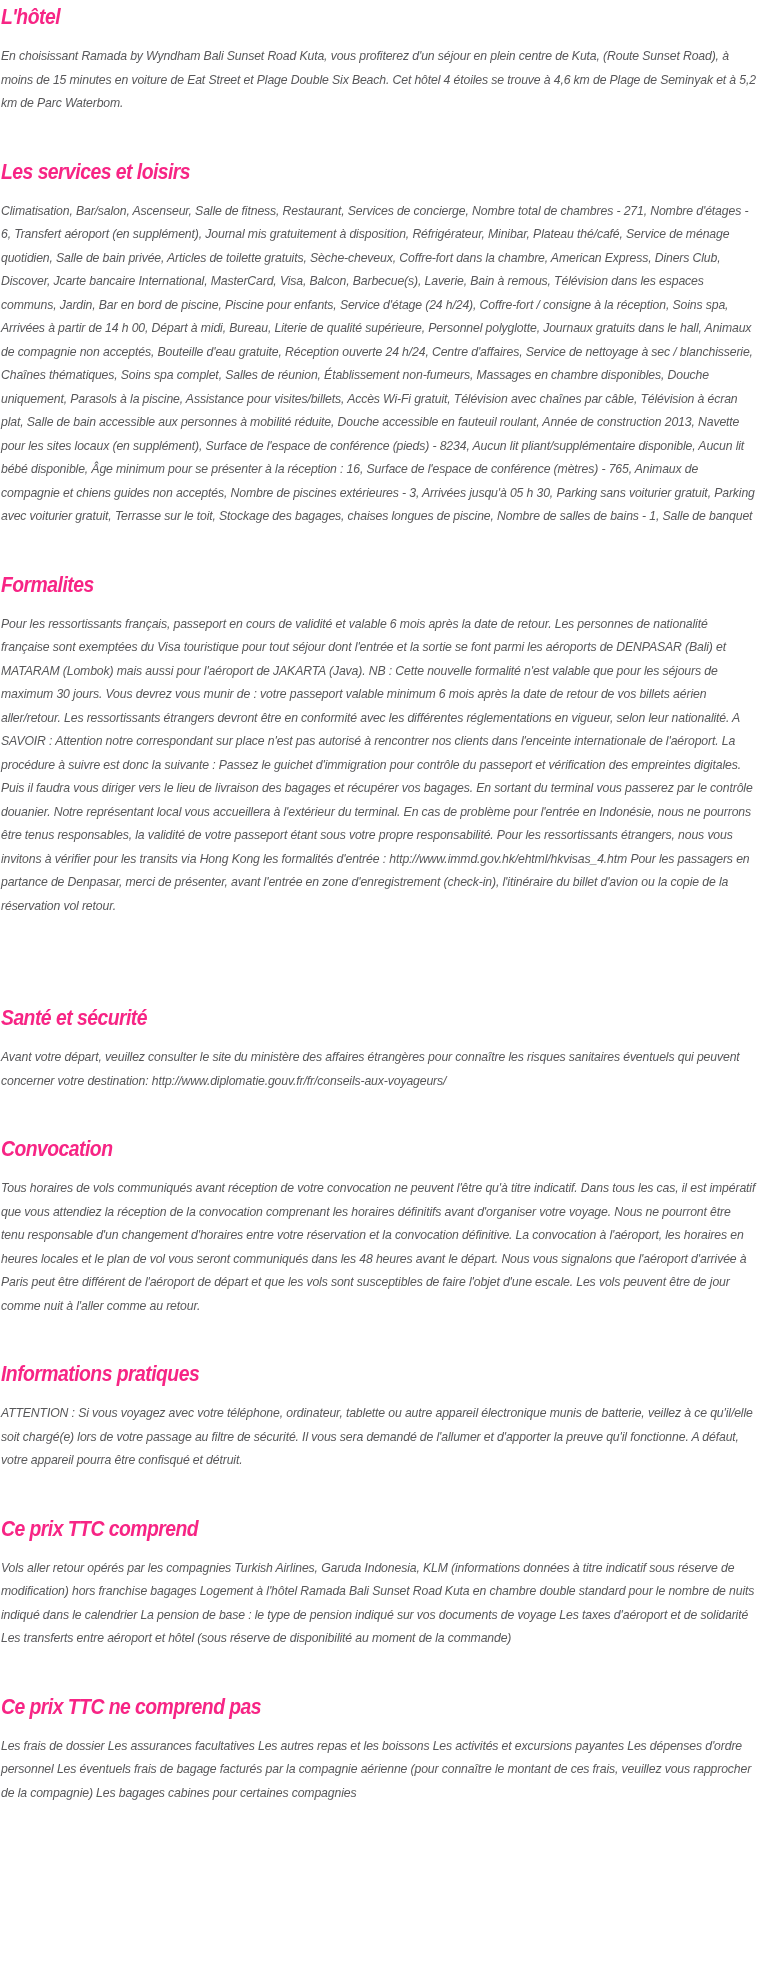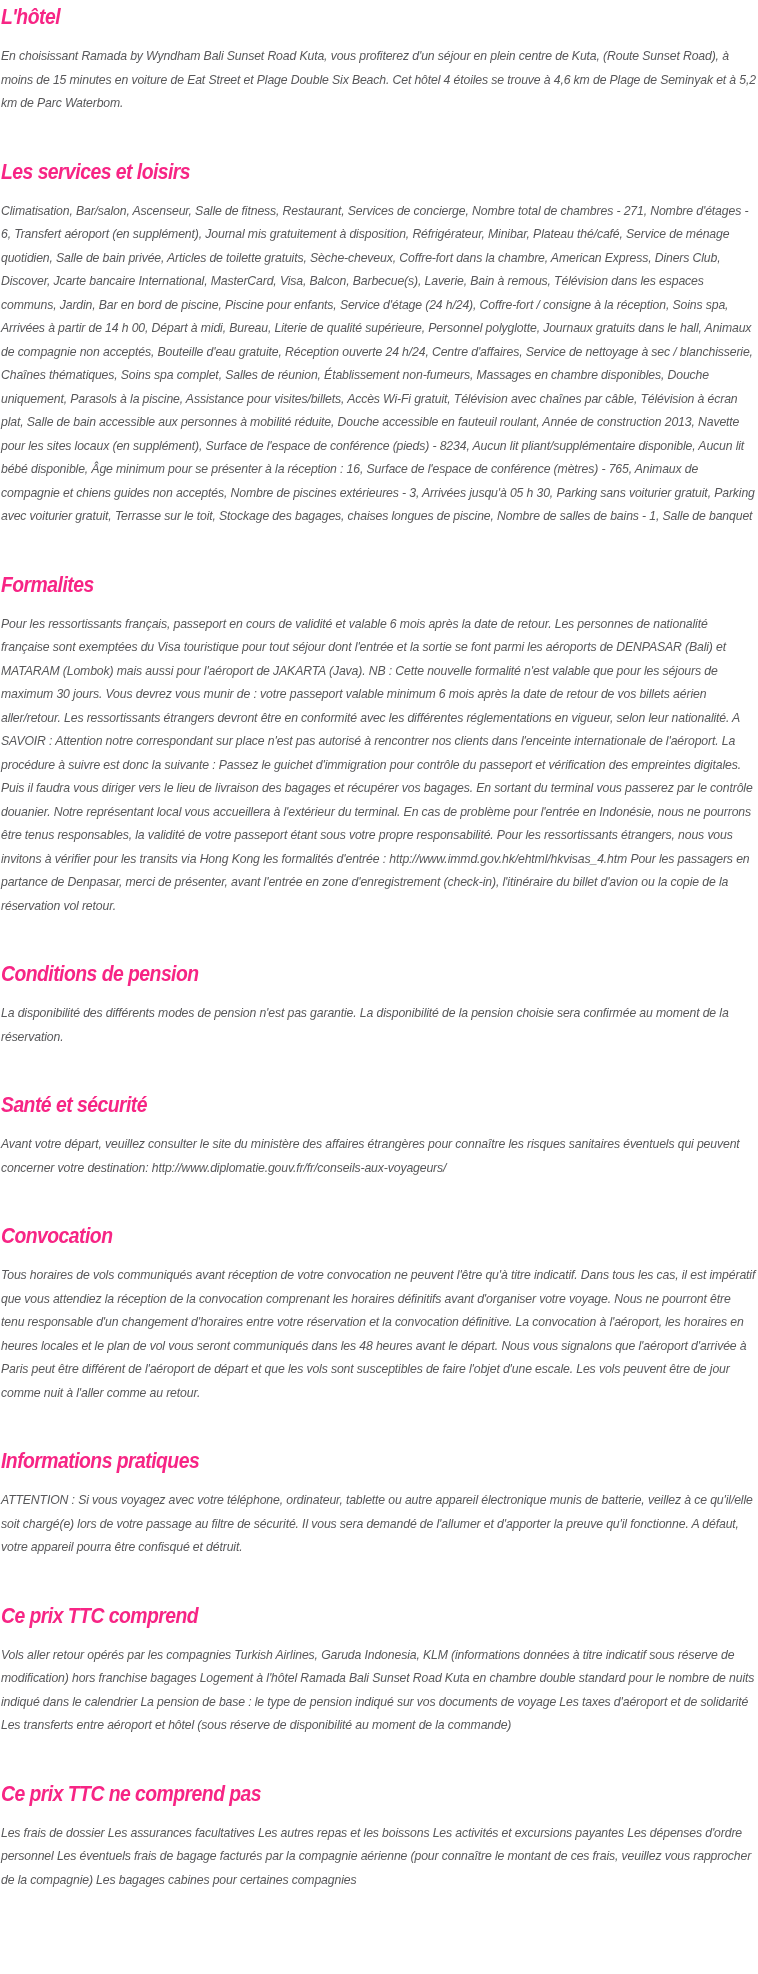--- a/index.html
+++ b/index.html
@@ -78,25 +78,20 @@
   <div class="gap-section-lg"></div>
 
   <div class="section">
     <h2 class="section-title">Formalites</h2>
     <div class="gap-after-title"></div>
     <p class="body-text">Pour les ressortissants français, passeport en cours de validité et valable 6 mois après la date de retour. Les personnes de nationalité française sont exemptées du Visa touristique pour tout séjour dont l'entrée et la sortie se font parmi les aéroports de DENPASAR (Bali) et MATARAM (Lombok) mais aussi pour l'aéroport de JAKARTA (Java). NB : Cette nouvelle formalité n'est valable que pour les séjours de maximum 30 jours. Vous devrez vous munir de : votre passeport valable minimum 6 mois après la date de retour de vos billets aérien aller/retour. Les ressortissants étrangers devront être en conformité avec les différentes réglementations en vigueur, selon leur nationalité. A SAVOIR : Attention notre correspondant sur place n'est pas autorisé à rencontrer nos clients dans l'enceinte internationale de l'aéroport. La procédure à suivre est donc la suivante : Passez le guichet d'immigration pour contrôle du passeport et vérification des empreintes digitales. Puis il faudra vous diriger vers le lieu de livraison des bagages et récupérer vos bagages. En sortant du terminal vous passerez par le contrôle douanier. Notre représentant local vous accueillera à l'extérieur du terminal. En cas de problème pour l'entrée en Indonésie, nous ne pourrons être tenus responsables, la validité de votre passeport étant sous votre propre responsabilité. Pour les ressortissants étrangers, nous vous invitons à vérifier pour les transits via Hong Kong les formalités d'entrée : http://www.immd.gov.hk/ehtml/hkvisas_4.htm Pour les passagers en partance de Denpasar, merci de présenter, avant l'entrée en zone d'enregistrement (check-in), l'itinéraire du billet d'avion ou la copie de la réservation vol retour.</p>
   </div>
 
   <div class="gap-section-lg"></div>
 
-  <div class="section">
-    <h2 class="section-title">Conditions de pension</h2>
-    <div class="gap-after-title"></div>
-    <p class="body-text">La disponibilité des différents modes de pension n'est pas garantie. La disponibilité de la pension choisie sera confirmée au moment de la réservation.</p>
-  </div>
 
   <div class="gap-section-lg"></div>
 
   <div class="section">
     <h2 class="section-title">Santé et sécurité</h2>
     <div class="gap-after-title"></div>
     <p class="body-text">Avant votre départ, veuillez consulter le site du ministère des affaires étrangères pour connaître les risques sanitaires éventuels qui peuvent concerner votre destination: http://www.diplomatie.gouv.fr/fr/conseils-aux-voyageurs/</p>
   </div>
 
   <div class="gap-section-lg"></div>

